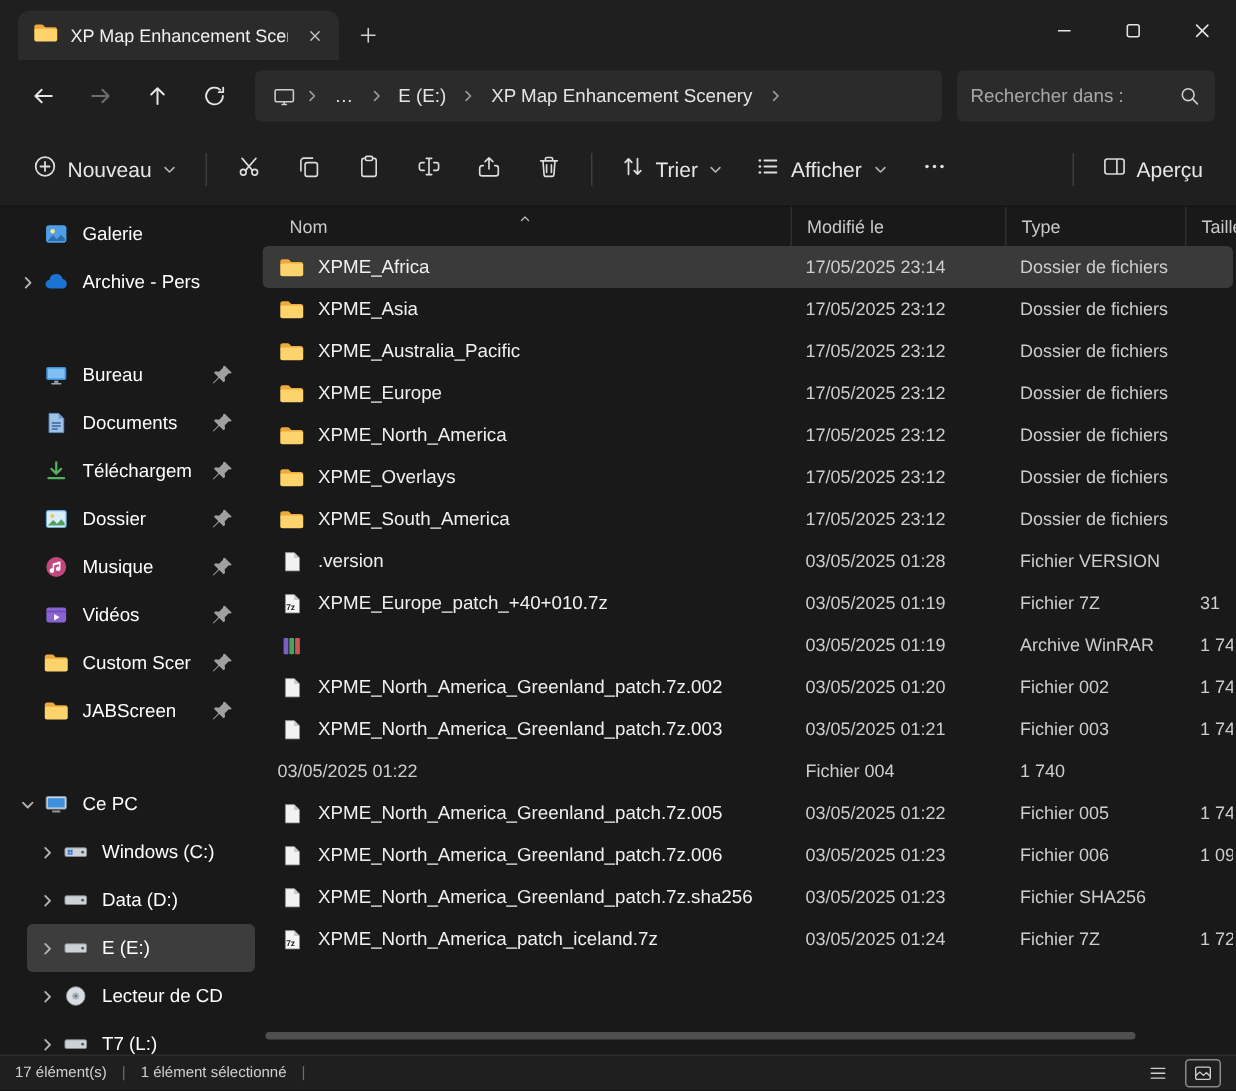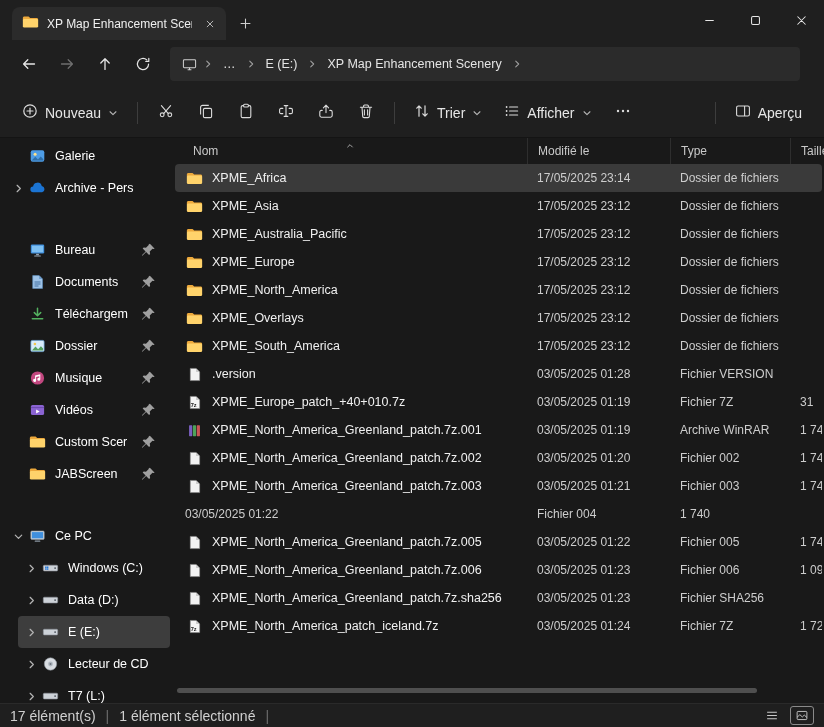--- a/index.html
+++ b/index.html
@@ -81,21 +81,21 @@
   .fc { white-space: nowrap; overflow: hidden; padding-left: 10px; }
   .fc.name { display: flex; align-items: center; gap: 9px; color: #f0f0f0; }
   .fc.name .icon { width: 18px; flex: none; display: flex; justify-content: center; }
   .fc.name .icon svg { width: 17px; height: 15px; }
   .fc.mod, .fc.type, .fc.size { color: #cdcdcd; font-size: 12px; }
 
   .hscroll { position: absolute; left: 2px; bottom: 10px; width: 580px; height: 5px; background: #4f4f4f; border-radius: 3px; }
 
   
   .statusbar { height: 24px; background: #1f1f1f; border-top: 1px solid #2a2a2a; display: flex; align-items: center;
-               padding: 0 10px; gap: 10px; font-size: 14px; color: #d0d0d0; }
+               padding: 0 10px; gap: 10px; font-size: 10px; color: #d0d0d0; }
   .st-sep { color: #6d6d6d; }
   .st-views { margin-left: auto; display: flex; gap: 6px; align-items: center; }
   .st-view-btn { width: 24px; height: 19px; display: flex; align-items: center; justify-content: center; border-radius: 3px; }
   .st-view-btn.active { border: 1px solid #8a8a8a; }
   .st-view-btn svg { width: 14px; height: 13px; }
 </style>
 </head>
 <body>
 
 <div class="window">
@@ -187,20 +187,29 @@
           </svg>
         </span>
       <span class="crumb">XP Map Enhancement Scenery</span>
       <span class="crumb-sep">
           <svg viewBox="0 0 12 12" fill="none" stroke="currentColor" stroke-width="1.3" stroke-linecap="round" stroke-linejoin="round">
             <path d="M4.5 2.5L8 6l-3.5 3.5"></path>
           </svg>
         </span>
     </div>
 
+    <div class="searchbox">
+      <input type="text" placeholder="Rechercher dans :" style="">
+      <span class="search-icon">
+        <svg viewBox="0 0 16 16" fill="none" stroke="#cfcfcf" stroke-width="1.2" stroke-linecap="round">
+            <circle cx="7" cy="7" r="4.5"></circle>
+            <path d="M10.6 10.6L14 14"></path>
+          </svg>
+      </span>
+    </div>
   </div>
 
   <div class="toolbar">
     <div class="tb-btn">
       <span><svg viewBox="0 0 16 16" fill="none" stroke="#dcdcdc" stroke-width="1.2" stroke-linecap="round">
             <circle cx="8" cy="8" r="6.2"></circle>
             <path d="M8 5v6M5 8h6"></path>
           </svg></span>
       <span>Nouveau</span>
       <span class="chev"><svg viewBox="0 0 12 12" fill="none" stroke="#b5b5b5" stroke-width="1.3" stroke-linecap="round" stroke-linejoin="round">
@@ -685,21 +694,20 @@
           </div>
           <div class="frow">
             <div class="fc name">
               <span class="icon">
                 <svg viewBox="0 0 16 16">
                   <rect x="2.2" y="2.5" width="3.4" height="11.5" rx="0.6" fill="#7a5fc0"></rect>
                   <rect x="6.3" y="2.5" width="3.4" height="11.5" rx="0.6" fill="#4da35a"></rect>
                   <rect x="10.4" y="2.5" width="3.4" height="11.5" rx="0.6" fill="#c95555"></rect>
                 </svg>
               </span>
-              <span>XPME_North_America_Greenland_patch.7z.001</span>
             </div>
             <div class="fc mod">03/05/2025 01:19</div>
             <div class="fc type">Archive WinRAR</div>
             <div class="fc size">1 740</div>
           </div>
           <div class="frow">
             <div class="fc name">
               <span class="icon">
                 <svg viewBox="0 0 16 16">
                   <path d="M3.5 1.5h6.2l3.8 3.8v9.2h-10z" fill="#f2f2f2" stroke="#8f8f8f" stroke-width="0.6"></path>

